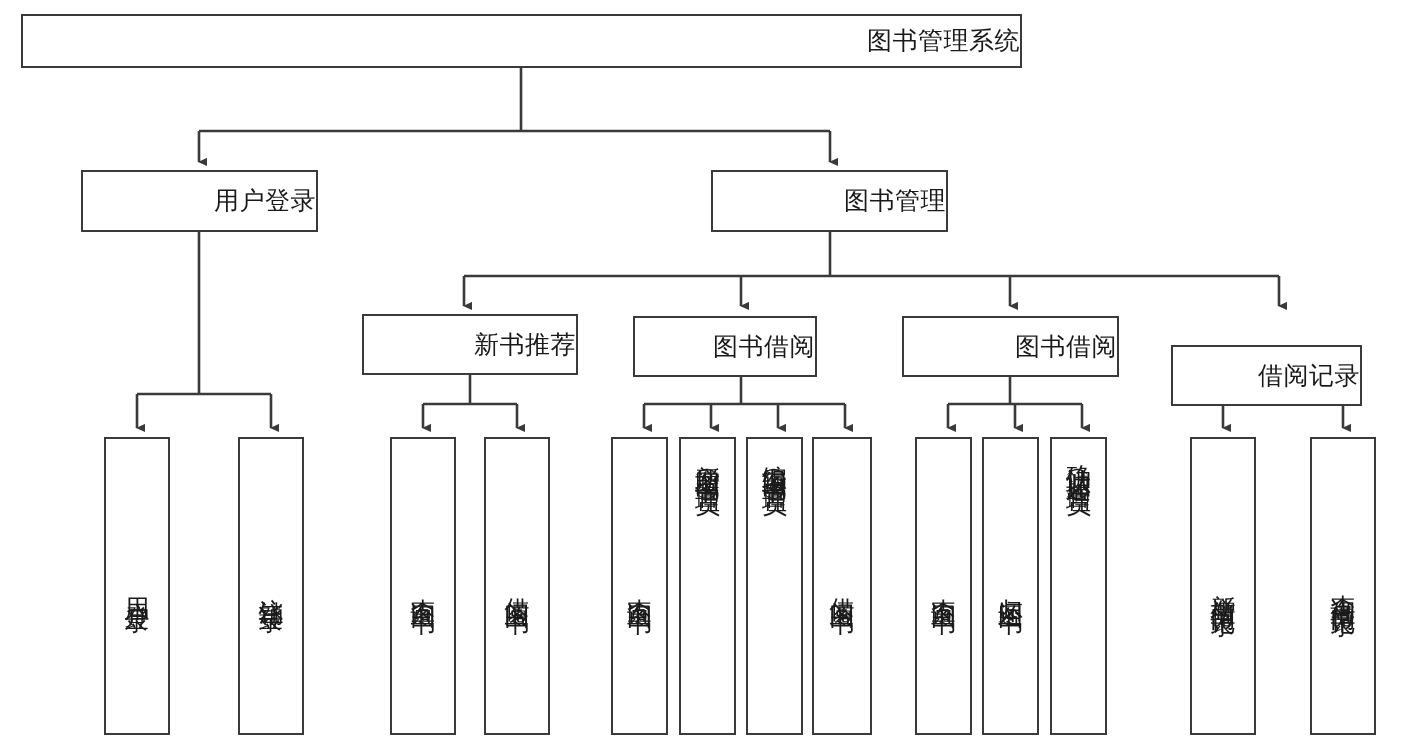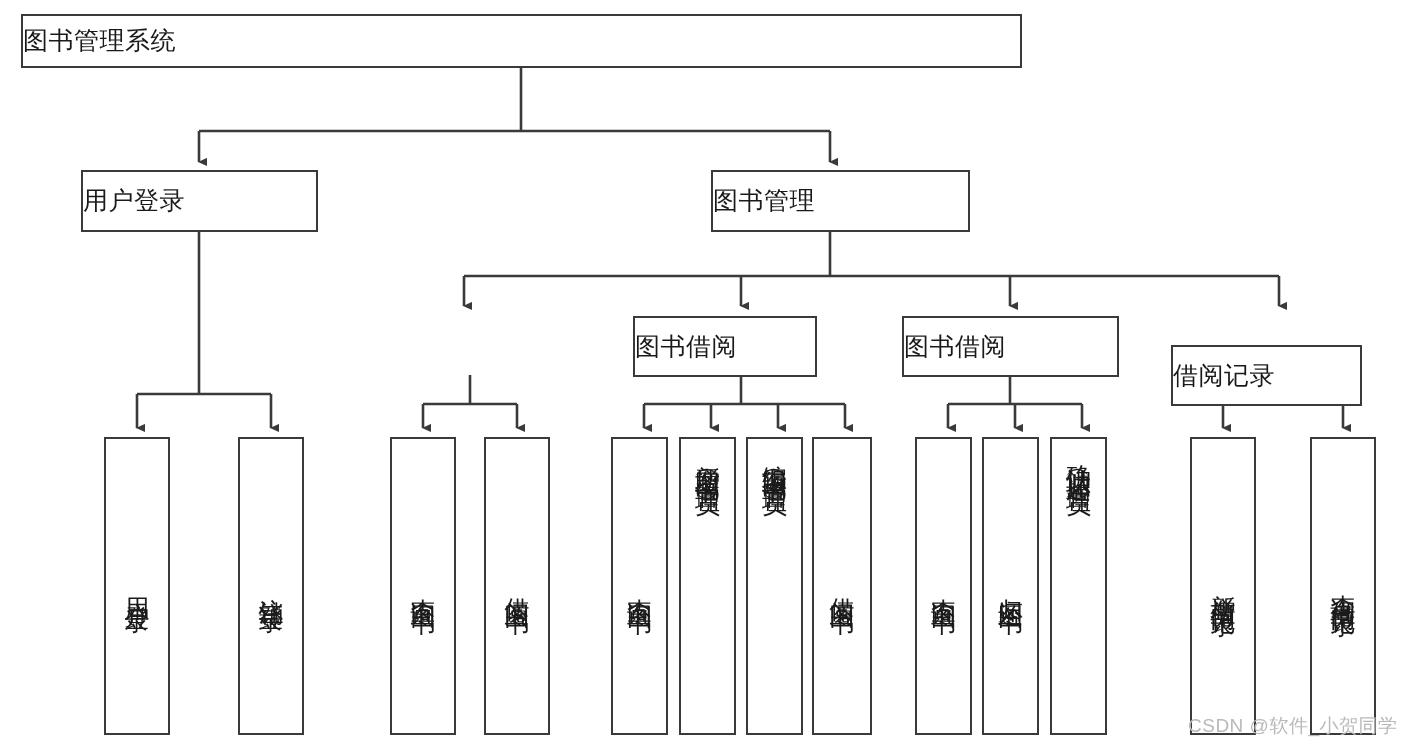--- a/index.html
+++ b/index.html
@@ -26,21 +26,21 @@
     height: 747px;
     pointer-events: none;
   }
   .node {
     position: absolute;
     box-sizing: border-box;
     border: 2.5px solid #3a3a3a;
     background: #ffffff;
     display: flex;
     align-items: center;
-    justify-content: flex-start;
+    justify-content: flex-end;
     color: #1a1a1a;
   }
   .node-label {
     display: block;
     text-align: center;
     line-height: 1.18;
     letter-spacing: 0.5px;
     white-space: pre-line;
   }
   
@@ -137,24 +137,27 @@
   </svg>
 
   <div class="node root horiz" style="left:21px; top:14px; width:1001px; height:54px;">
     <span class="node-label">图书管理系统</span>
   </div>
 
   <div class="node horiz" style="left:81px; top:170px; width:237px; height:62px;">
     <span class="node-label">用户登录</span>
   </div>
 
-  <div class="node horiz" style="left:711px; top:170px; width:259px; height:62px;">
+  <div class="node horiz" style="left:711px; top:170px; width:237px; height:62px;">
     <span class="node-label">图书管理</span>
   </div>
 
+  <div class="node horiz" style="left:362px; top:314px; width:216px; height:61px;">
+    <span class="node-label">新书推荐</span>
+  </div>
 
   <div class="node horiz" style="left:633px; top:316px; width:184px; height:61px;">
     <span class="node-label">图书借阅</span>
   </div>
 
   <div class="node horiz" style="left:902px; top:316px; width:217px; height:61px;">
     <span class="node-label">图书借阅</span>
   </div>
 
   <div class="node horiz" style="left:1171px; top:316px; width:191px; height:61px;margin-top:29px;">
@@ -206,15 +209,14 @@
   </div>
 
   <div class="node vert vcenter" style="left:1190px; top:437px; width:66px; height:298px;">
     <span class="node-label">新增借阅记录</span>
   </div>
 
   <div class="node vert vcenter" style="left:1310px; top:437px; width:66px; height:298px;">
     <span class="node-label">查询借阅记录</span>
   </div>
 
-  <div class="watermark">CSDN @软件_小贺同学</div>
 
 </div>
 
 </body></html>

